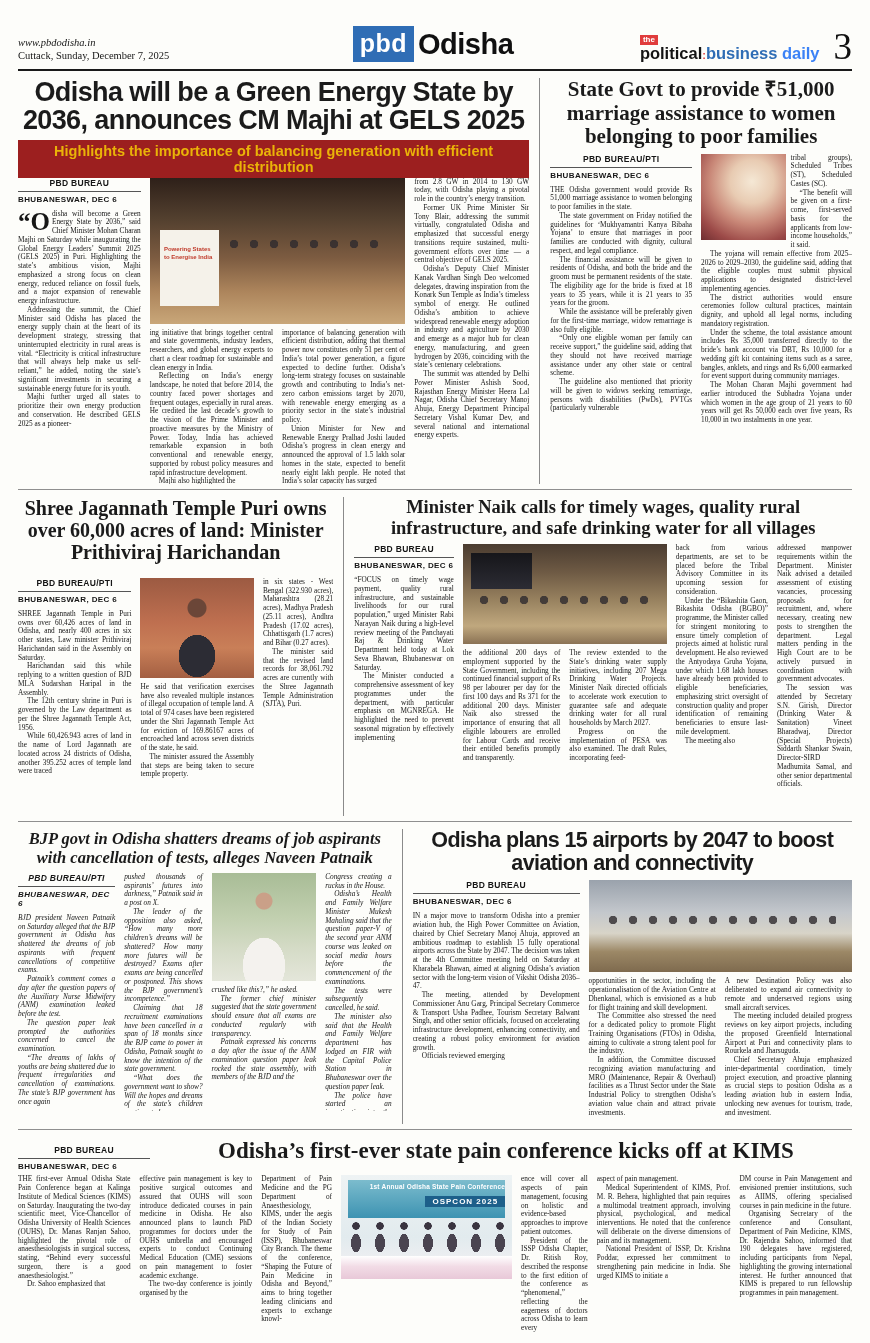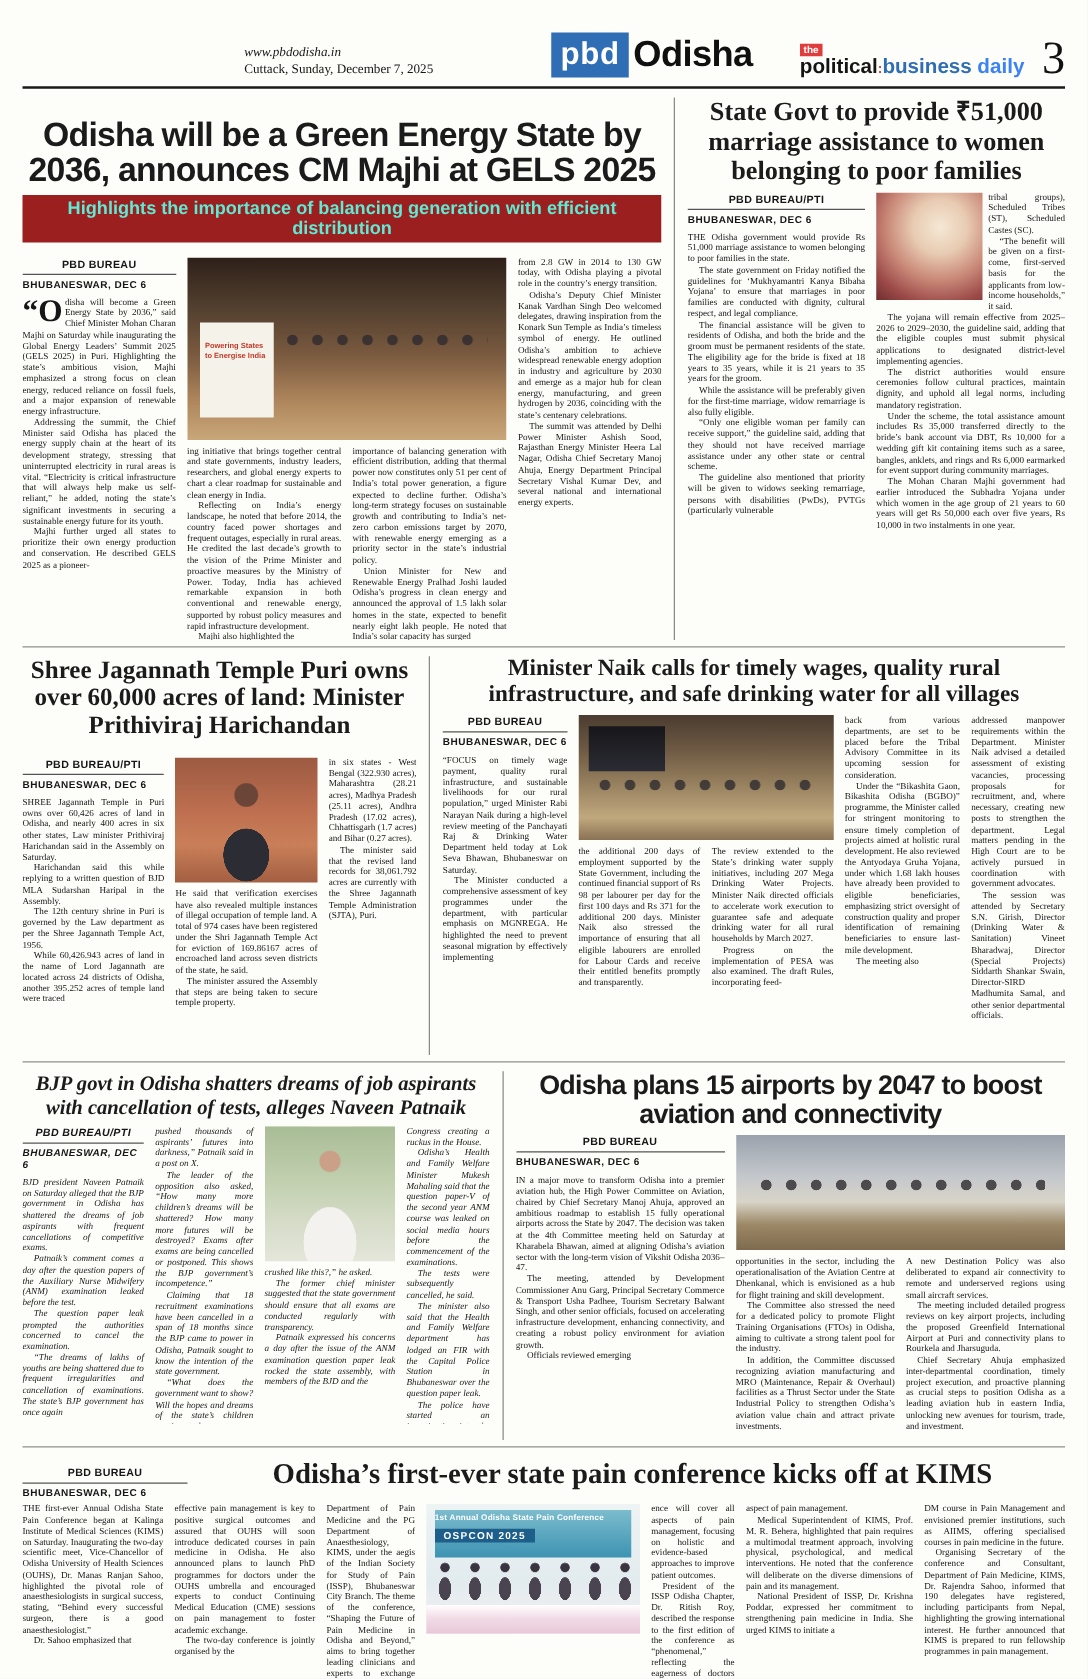--- a/index.html
+++ b/index.html
@@ -2,21 +2,21 @@
 <html><head>
 <meta charset="utf-8">
 <style>
   * { box-sizing:border-box; margin:0; padding:0; }
   html,body { background:#e8e8e8; }
   body { width:870px; height:1343px; overflow:hidden; margin:0 auto; background:#fdfdfa;
          font-family:"Liberation Serif", serif; color:#161616; }
   .page { padding:26px 18px 0; }
 
   
-  .masthead { display:flex; justify-content:flex-end; align-items:flex-end; padding-bottom:7px; }
+  .masthead { display:flex; justify-content:space-between; align-items:flex-end; padding-bottom:7px; }
   .mast-left { width:210px; font-size:10.5px; line-height:1.25; }
   .site-url { font-style:italic; }
   .mast-logo { display:flex; align-items:center; gap:4px;padding-left:36px; }
   .logo-pbd { background:#2f6db5; color:#fff; font:800 25px "Liberation Sans",sans-serif; padding:3px 7px 4px; letter-spacing:.5px; }
   .logo-odisha { font:800 29px "Liberation Sans",sans-serif; letter-spacing:-.5px; color:#101010; }
   .mast-right { display:flex; align-items:flex-end; gap:14px; width:250px; justify-content:flex-end; }
   .brand { position:relative; padding-top:10px; font-family:"Liberation Sans",sans-serif; line-height:1; white-space:nowrap; }
   .brand-the { position:absolute; top:0; left:0; background:#e03c3c; color:#fff; font-size:8px; font-weight:700; padding:1px 3px; }
   .brand-political { font-weight:800; font-size:16.5px; color:#141414; }
   .brand-sep { color:#e03c3c; font-weight:800; font-size:11px; }
@@ -39,23 +39,23 @@
   .hl-sans { font-family:"Liberation Sans",sans-serif; letter-spacing:-.6px; }
   .hl-serif { font-family:"Liberation Serif",serif; }
   .body { overflow:hidden; }
   .photo { position:relative; overflow:hidden; margin-bottom:5px; }
   .heads { position:absolute; left:6%; right:6%; height:16px;
            background-image:radial-gradient(circle 4.5px at 9px 8px, #2e2a2e 0 4px, transparent 4.5px);
            background-size:20px 16px; background-repeat:repeat-x; opacity:.8; }
 
   
   .a1 { width:62.5%; padding-right:10px; }
-  .a1 .hl { font-size:27px; line-height:1.05;margin-top:16px; }
-  .kicker { background:#9c1f1f; color:#5eead4; font:700 14.5px "Liberation Sans",sans-serif;
-            text-align:center; padding:3px 4px; margin:5px 0 12px; }
+  .a1 .hl { font-size:27px; line-height:1.05; }
+  .kicker { background:#9c1f1f; color:#eab308; font:700 14.5px "Liberation Sans",sans-serif;
+            text-align:center; padding:3px 4px; margin:5px 0 0; }
   .a1 .body { height:306px; }
   .a1-col1 { flex:0 0 24%; } .a1-mid { flex:0 0 50%; } .a1-col4 { flex:1; }
   .dropcap p:first-child::first-letter { float:left; font-size:25px; line-height:.8; font-weight:700; padding:2px 2px 0 0; }
   .photo-gels { height:146px;
     background:linear-gradient(180deg,#2e2019 0%,#53402f 28%,#7d5c41 55%,#ad855c 78%,#c9a779 100%); }
   .photo-gels .heads { top:40%; }
   .gels-banner { position:absolute; left:4%; bottom:12%; width:23%; height:52%; background:#f5f2ea;
     color:#c03a2a; font:700 6px/1.25 "Liberation Sans",sans-serif; padding:16px 4px 0; }
   .a1-mid .cols { margin-top:2px; }
 
@@ -107,21 +107,21 @@
   .photo-airport .heads { top:34%; }
 
   
   .a7-head { display:flex; gap:10px; align-items:flex-start; margin-bottom:4px; }
   .a7-head .byline-block { flex:0 0 132px; margin:8px 0 0; }
   .a7 .hl { flex:1; font-size:23px; line-height:1.05; padding-top:2px; }
   .a7 .body { height:178px; }
   .a7-c1 { flex:0 0 13.5%; } .a7-c2 { flex:0 0 13.5%; } .a7-c3 { flex:0 0 8.5%; }
   .a7-pg { flex:0 0 20.5%; } .a7-c4 { flex:0 0 8%; } .a7-c5 { flex:1; } .a7-c6 { flex:0 0 13.5%; }
   .photo-ospcon { height:104px; background:linear-gradient(180deg,#eef3f4 0%,#e2ebee 60%,#f6f1f4 100%); }
-  .ospcon-banner { position:absolute; top:5%; left:4%; right:4%; height:36%; text-align:left;
+  .ospcon-banner { position:absolute; top:5%; left:4%; right:4%; height:36%; text-align:right;
     background:linear-gradient(180deg,#7cbccd 0%,#3d93b2 100%); color:#fff; font-family:"Liberation Sans",sans-serif; }
   .ospcon-line1 { font-size:6.5px; font-weight:700; padding-top:3px; letter-spacing:.2px; }
   .ospcon-line2 { display:inline-block; margin-top:2px; background:#1d5f8a; padding:1px 7px; font-size:8px; font-weight:800; letter-spacing:1px; }
   .ospcon-people { position:absolute; top:44%; left:2%; right:2%; height:34%;
     background-image:
       radial-gradient(circle 4px at 12px 5px, #3a3440 0 3.5px, transparent 4px),
       radial-gradient(ellipse 7px 13px at 12px 22px, #4a4450 0 70%, transparent 71%);
     background-size:24px 100%; background-repeat:repeat-x; }
   .ospcon-table { position:absolute; bottom:0; left:0; right:0; height:22%;
     background:linear-gradient(180deg,#ffffff 0%,#f2dce6 45%,#e8c8d8 100%); }
@@ -177,20 +177,21 @@
                 <p>Majhi also highlighted the</p>
               </div>
             <div class="col paras">
                 <p>importance of balancing generation with efficient distribution, adding that thermal power now constitutes only 51 per cent of India’s total power generation, a figure expected to decline further. Odisha’s long-term strategy focuses on sustainable growth and contributing to India’s net-zero carbon emissions target by 2070, with renewable energy emerging as a priority sector in the state’s industrial policy.</p>
                 <p>Union Minister for New and Renewable Energy Pralhad Joshi lauded Odisha’s progress in clean energy and announced the approval of 1.5 lakh solar homes in the state, expected to benefit nearly eight lakh people. He noted that India’s solar capacity has surged</p>
               </div>
           </div>
         </div>
         <div class="col a1-col4 paras">
             <p>from 2.8 GW in 2014 to 130 GW today, with Odisha playing a pivotal role in the country’s energy transition.</p>
+            <p>Former UK Prime Minister Sir Tony Blair, addressing the summit virtually, congratulated Odisha and emphasized that successful energy transitions require sustained, multi-government efforts over time — a central objective of GELS 2025.</p>
             <p>Odisha’s Deputy Chief Minister Kanak Vardhan Singh Deo welcomed delegates, drawing inspiration from the Konark Sun Temple as India’s timeless symbol of energy. He outlined Odisha’s ambition to achieve widespread renewable energy adoption in industry and agriculture by 2030 and emerge as a major hub for clean energy, manufacturing, and green hydrogen by 2036, coinciding with the state’s centenary celebrations.</p>
             <p>The summit was attended by Delhi Power Minister Ashish Sood, Rajasthan Energy Minister Heera Lal Nagar, Odisha Chief Secretary Manoj Ahuja, Energy Department Principal Secretary Vishal Kumar Dev, and several national and international energy experts.</p>
           </div>
       </div>
     </article>
 
     <article class="a2">
       <h1 class="hl hl-serif">State Govt to provide ₹51,000 marriage assistance to women belonging to poor families</h1>
       <div class="body cols">
         <div class="col a2-col1">

